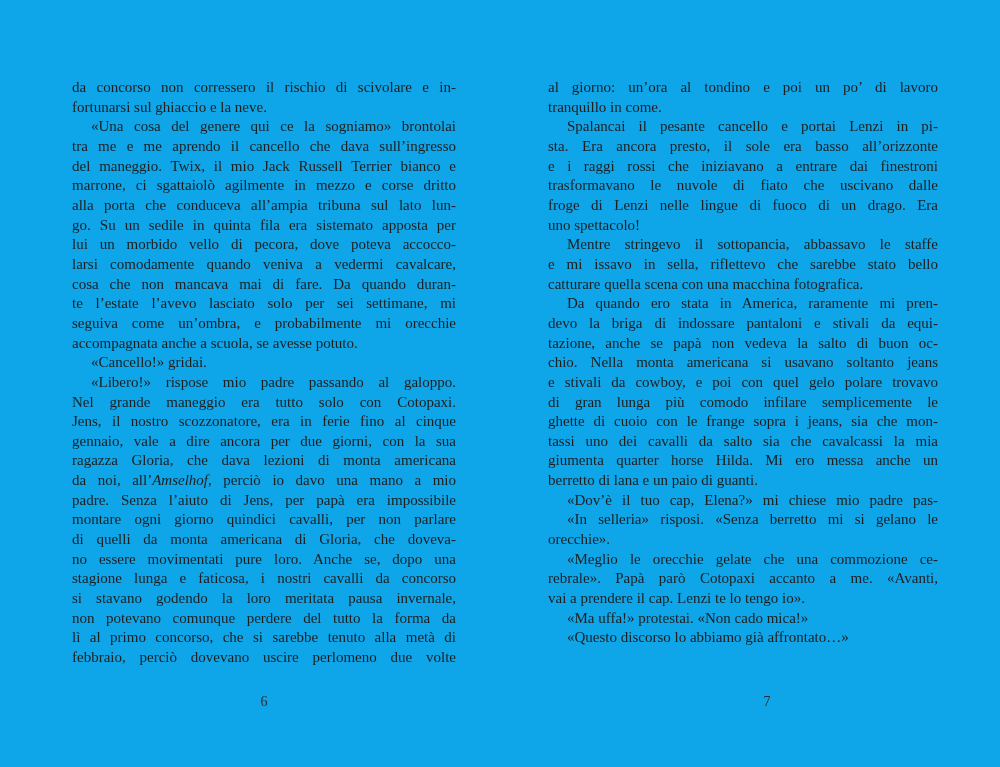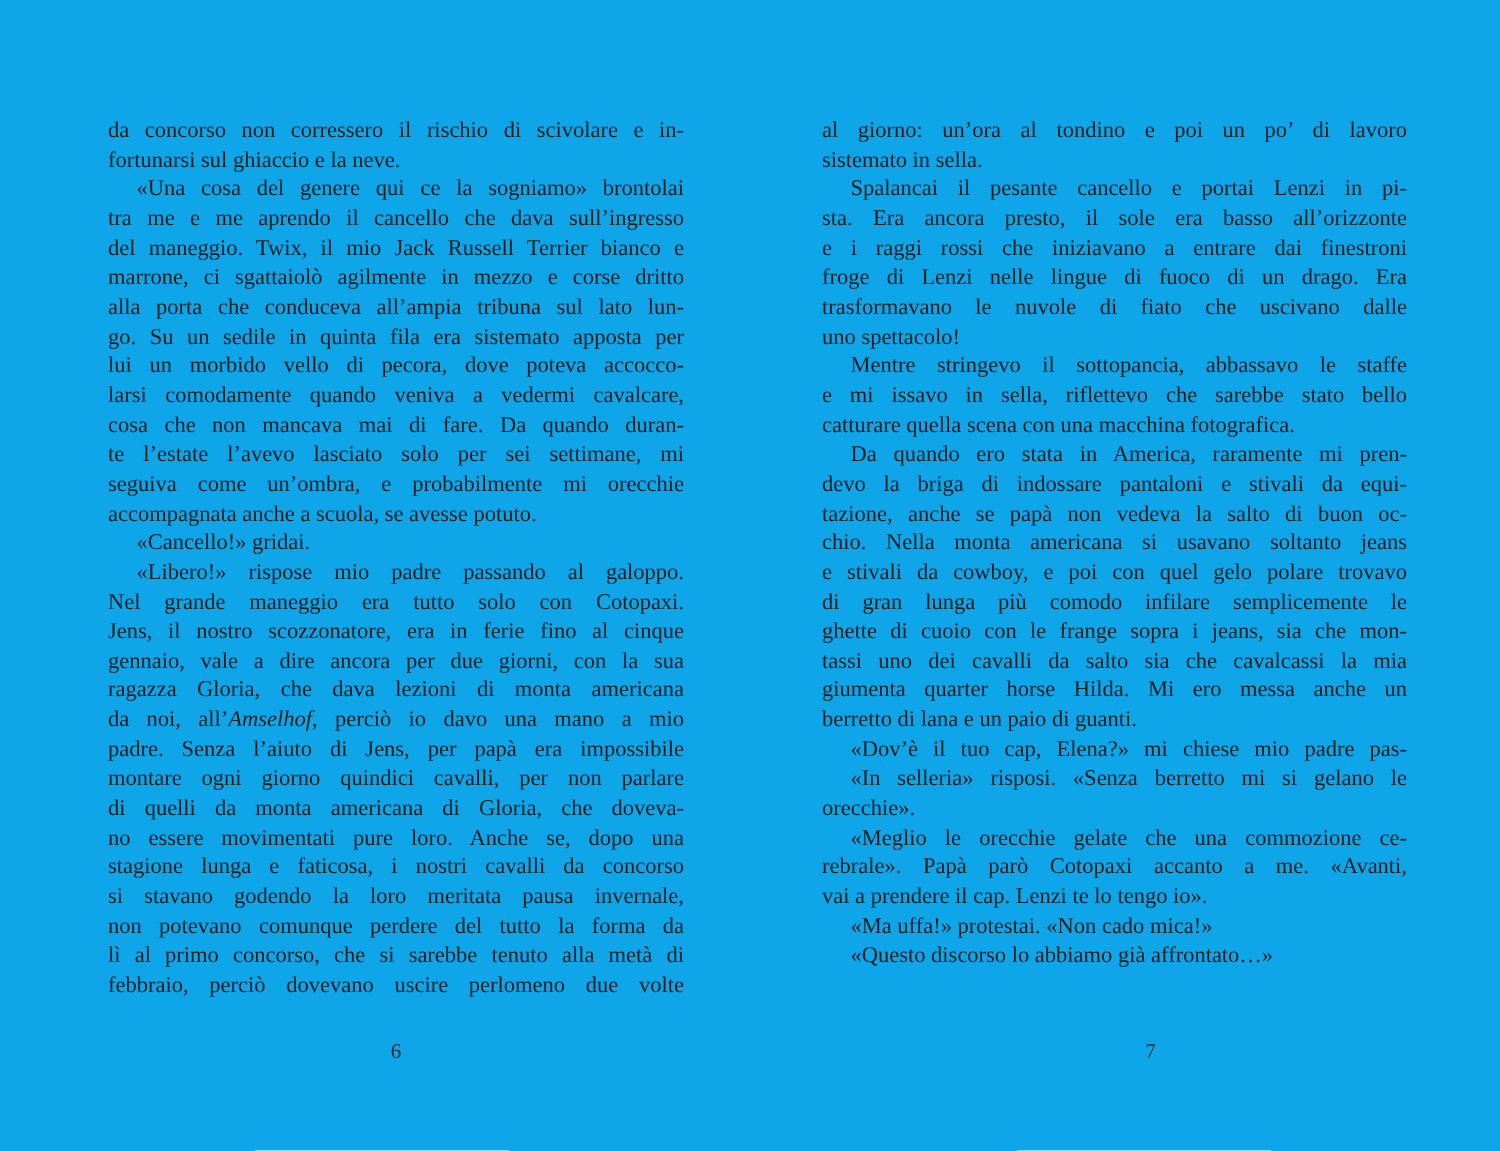--- a/index.html
+++ b/index.html
@@ -75,26 +75,26 @@
       <div class="line just">si stavano godendo la loro meritata pausa invernale,</div>
       <div class="line just">non potevano comunque perdere del tutto la forma da</div>
       <div class="line just">lì al primo concorso, che si sarebbe tenuto alla metà di</div>
       <div class="line just">febbraio, perciò dovevano uscire perlomeno due volte</div>
     </div>
 
   <div class="page-number left">6</div>
 
   <div class="text-block right">
       <div class="line just">al giorno: un’ora al tondino e poi un po’ di lavoro</div>
-      <div class="line">sistemato in sella.</div>
+      <div class="line">tranquillo in come.</div>
       <div class="line just indent">Spalancai il pesante cancello e portai Lenzi in pi-</div>
       <div class="line just">sta. Era ancora presto, il sole era basso all’orizzonte</div>
       <div class="line just">e i raggi rossi che iniziavano a entrare dai finestroni</div>
+      <div class="line just">trasformavano le nuvole di fiato che uscivano dalle</div>
       <div class="line just">froge di Lenzi nelle lingue di fuoco di un drago. Era</div>
-      <div class="line just">trasformavano le nuvole di fiato che uscivano dalle</div>
       <div class="line">uno spettacolo!</div>
       <div class="line just indent">Mentre stringevo il sottopancia, abbassavo le staffe</div>
       <div class="line just">e mi issavo in sella, riflettevo che sarebbe stato bello</div>
       <div class="line">catturare quella scena con una macchina fotografica.</div>
       <div class="line just indent">Da quando ero stata in America, raramente mi pren-</div>
       <div class="line just">devo la briga di indossare pantaloni e stivali da equi-</div>
       <div class="line just">tazione, anche se papà non vedeva la salto di buon oc-</div>
       <div class="line just">chio. Nella monta americana si usavano soltanto jeans</div>
       <div class="line just">e stivali da cowboy, e poi con quel gelo polare trovavo</div>
       <div class="line just">di gran lunga più comodo infilare semplicemente le</div>

